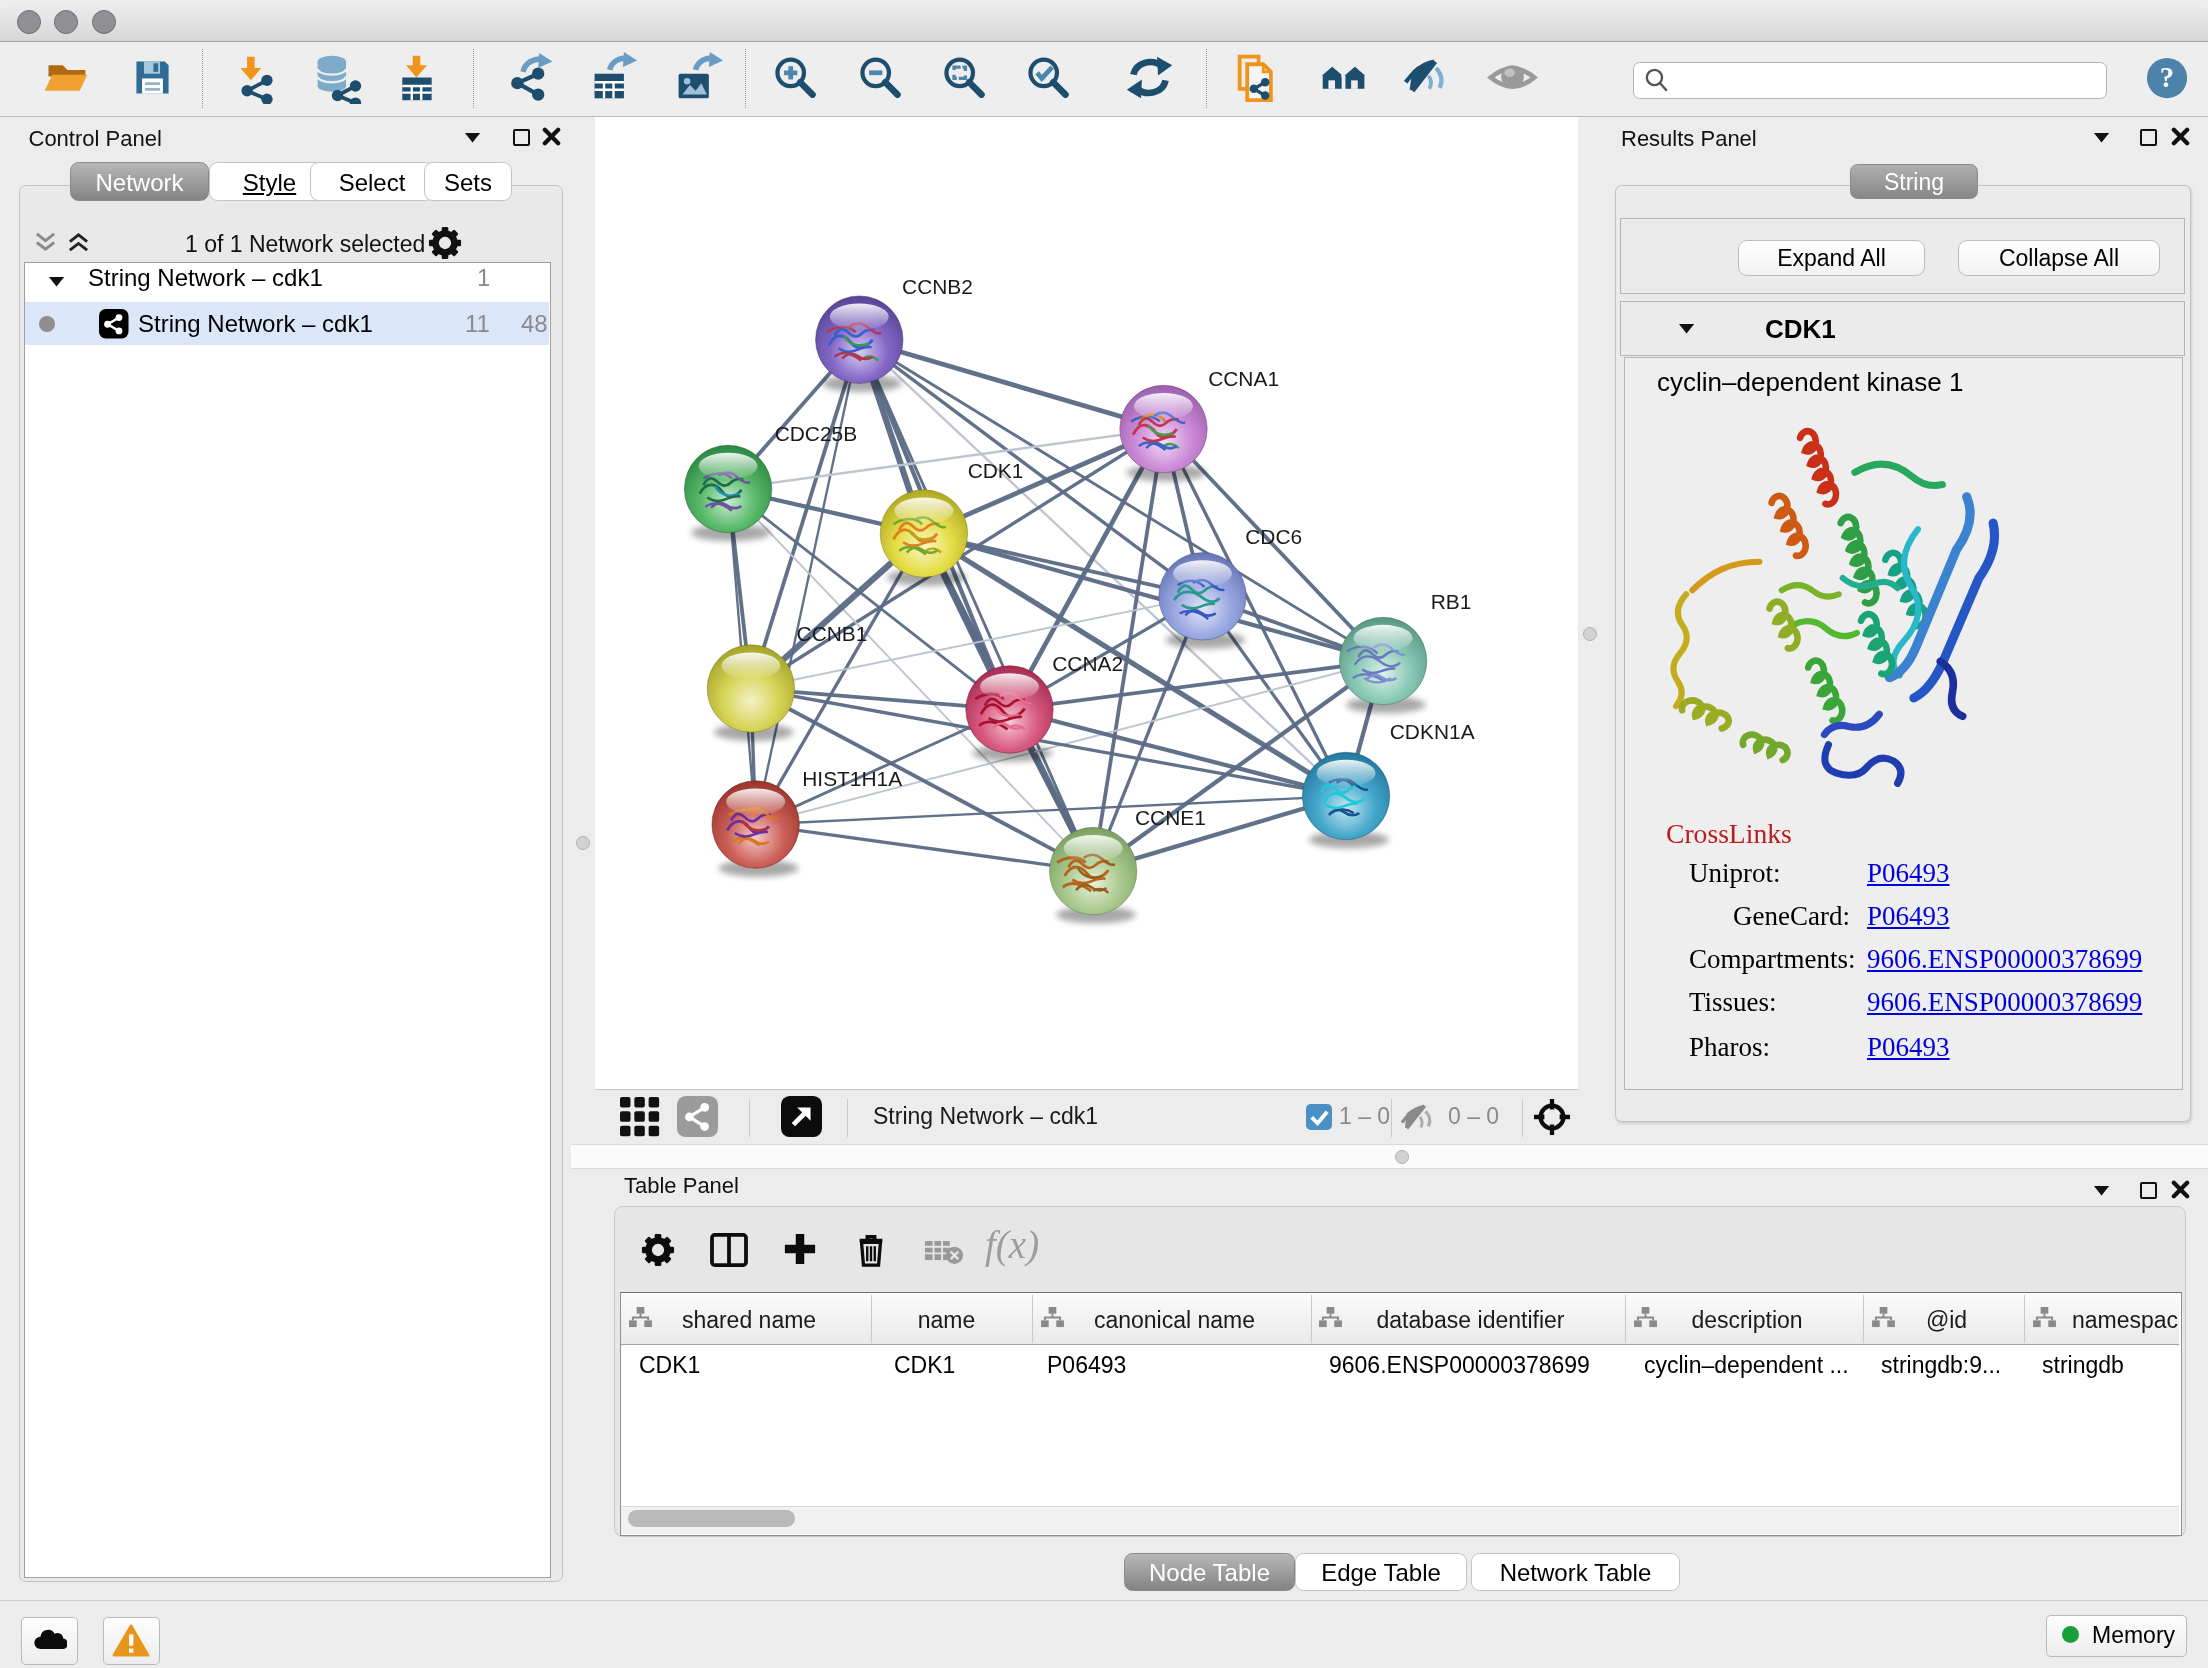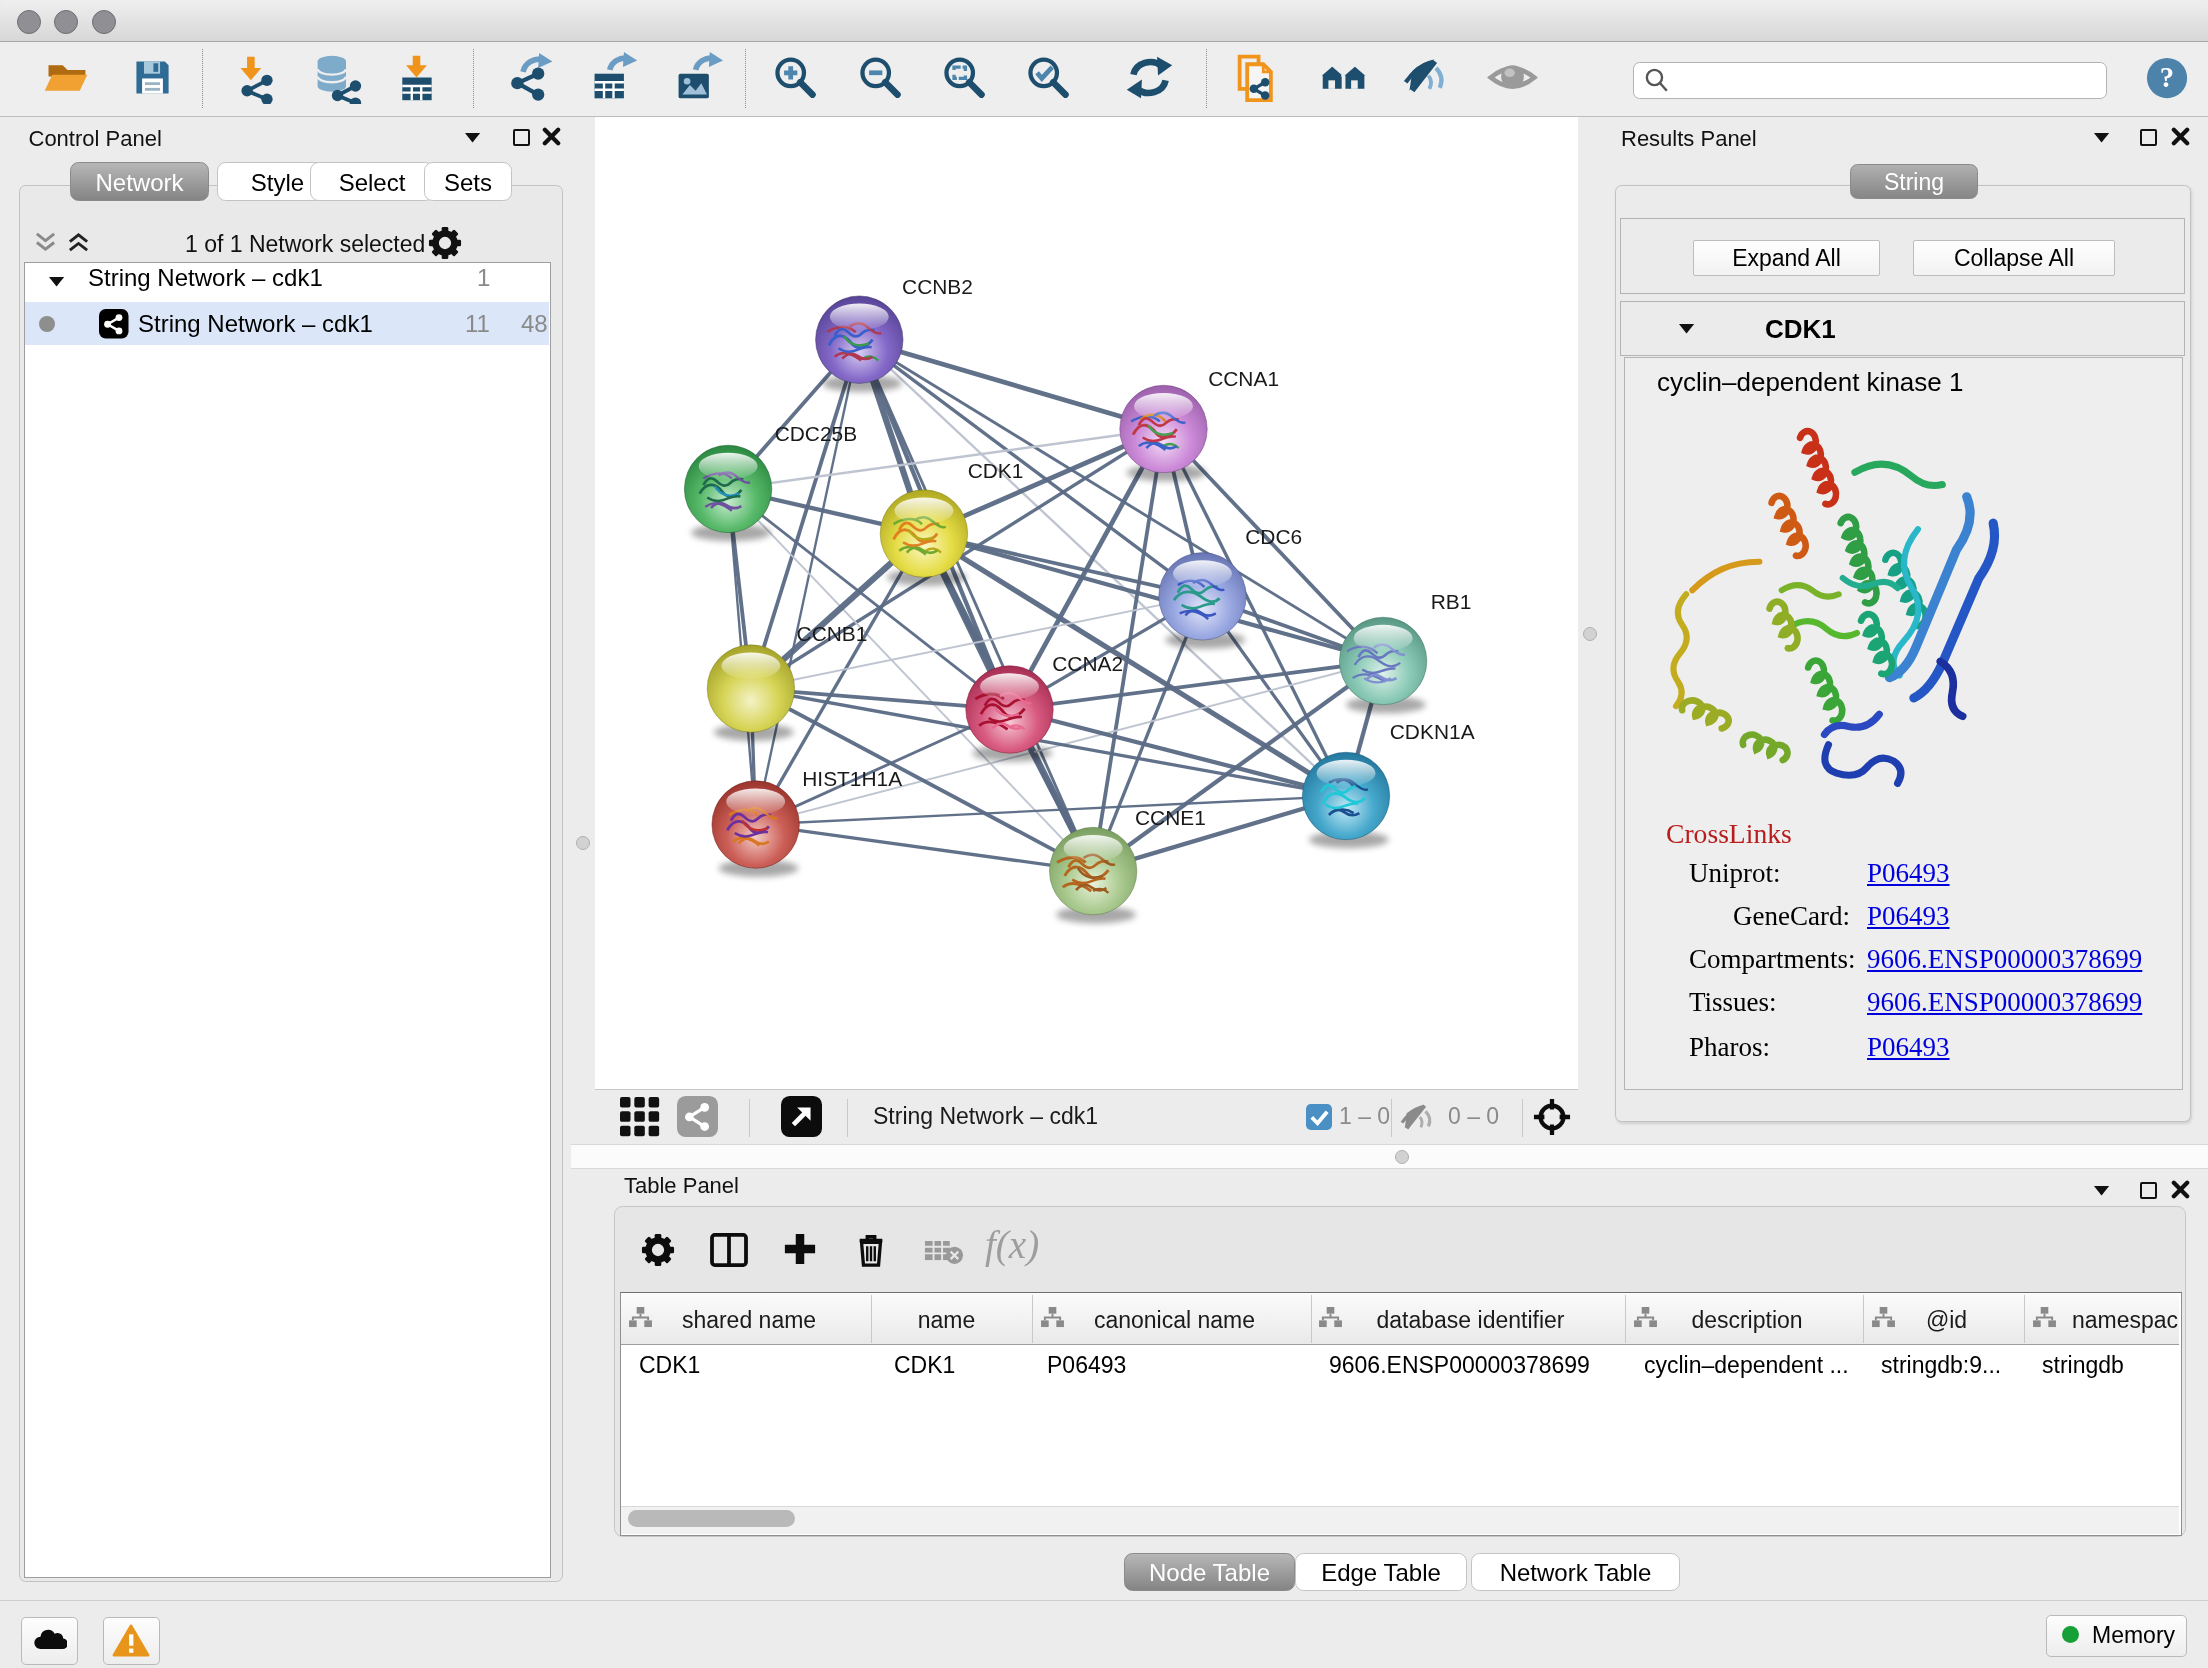--- a/index.html
+++ b/index.html
@@ -20,22 +20,22 @@
   #cp-box{left:19px;top:185px;width:542px;height:1395px;background:#e9e9e9;
     border:1px solid #c2c2c2;border-radius:6.7px;}
   #cp-list{left:24px;top:262px;width:525px;height:1314px;background:#fff;border:1px solid #9e9e9e;}
   .grayt{color:#8a8a8a;}
   #net{left:595px;top:117px;width:983px;height:972px;background:#fff;}
   #netbar{left:595px;top:1089px;width:983px;height:55px;background:#ececec;
      border-top:1px solid #c6c6c6;box-sizing:border-box;}
   .vdiv2{top:1099px;height:38px;width:0;border-left:1px solid #c9c9c9;}
   #rp-box{left:1615px;top:185px;width:574px;height:935px;background:#ebebeb;
     border:1px solid #c2c2c2;border-radius:6.7px;box-shadow:1px 1.9px 2.9px rgba(0,0,0,0.12);}
-  .rbtn{position:absolute;background:linear-gradient(#ffffff,#f2f2f2);border:1px solid #bdbdbd;border-radius:2px;
-    font-size:23px;text-align:center;color:#000;}
+  .rbtn{position:absolute;background:linear-gradient(#ffffff,#f2f2f2);border:1px solid #bdbdbd;border-radius:9px;
+    font-size:23px;text-align:center;color:#000;margin-left:45px;}
   #hsplit{left:571px;top:1144px;width:1638px;height:25px;background:#fbfbfb;
     border-top:1px solid #d8d8d8;border-bottom:1px solid #d8d8d8;box-sizing:border-box;}
   #tp-box{left:614px;top:1206px;width:1570px;height:329px;background:#e6e6e6;
     border:1px solid #c6c6c6;border-radius:8.6px;}
   #tablewrap{left:620px;top:1292px;width:1560px;height:242px;background:#fff;
     border:1px solid #8f8f8f;border-top:1.9px solid #6f6f6f;}
   .btab{position:absolute;top:1553px;height:38px;border:1px solid #c3c3c3;border-radius:8.6px;
     background:#fff;color:#000;font-size:24px;text-align:center;line-height:38px;box-sizing:border-box;}
   #statusline{left:0px;top:1600px;width:2208px;height:0px;border-top:1px solid #cfcfcf;}
   .sbtn{position:absolute;background:linear-gradient(#fdfdfd,#ededed);border:1px solid #b9b9b9;border-radius:4.8px;}
@@ -202,21 +202,21 @@
 <div class="abs phead" style="left:28.5px;top:126px;">Control Panel</div>
 <svg class="abs" style="left:464px;top:131px;" width="19" height="13.3" viewBox="0 0 20 14">
       <path d="M1,2 L17,2 L9,12 z" fill="#111"></path>
     </svg>
 <div class="abs" style="left:513px;top:129px;width:13.3px;height:13.3px;border:2.4px solid #111;border-radius:1.9px;"></div>
 <svg class="abs" style="left:542px;top:127px;" width="19" height="19" viewBox="0 0 20 20">
       <path d="M3,3 L17,17 M17,3 L3,17" stroke="#111" stroke-width="4.5" stroke-linecap="round"></path>
     </svg>
 
 <div class="tab tabsel" style="left:70px;width:139px;">Network</div>
-<div class="tab" style="left:217px;width:121px;">Style</div>
+<div class="tab" style="left:209px;width:121px;text-decoration:underline;">Style</div>
 <div class="tab" style="left:310px;width:124px;">Select</div>
 <div class="tab" style="left:424px;width:88px;">Sets</div>
 
 <div id="cp-box" class="abs"></div>
 <svg class="abs" style="left:34px;top:231px;" width="23" height="23" viewBox="0 0 24 24">
       <path d="M3,3 l9,7 9,-7 M3,12 l9,7 9,-7" stroke="#8a8a8a" stroke-width="3" fill="none"></path>
     </svg>
 <svg class="abs" style="left:67px;top:231px;" width="23" height="23" viewBox="0 0 24 24">
       <path d="M3,20 l9,-7 9,7 M3,11 l9,-7 9,7" stroke="#222" stroke-width="3" fill="none"></path>
     </svg>

